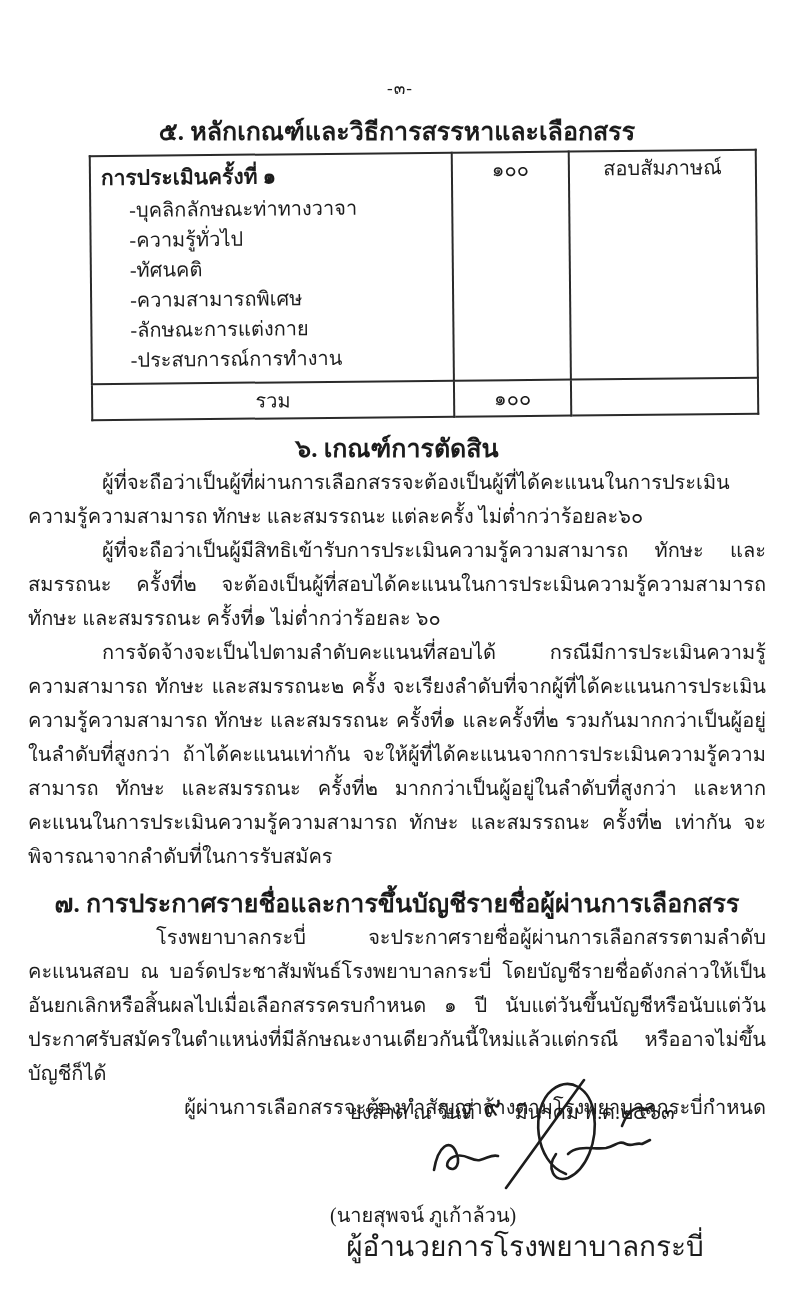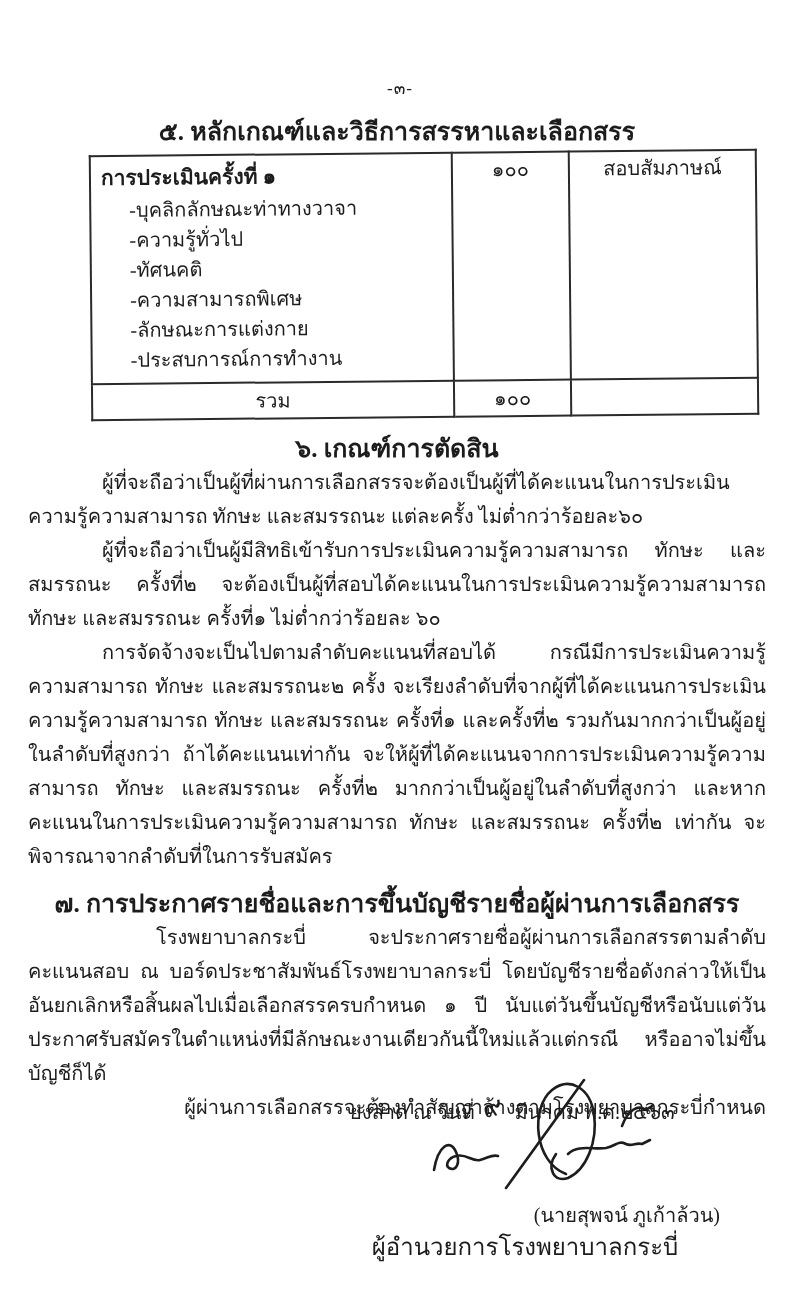--- a/index.html
+++ b/index.html
@@ -97,27 +97,27 @@
     font-family: "DejaVu Sans", sans-serif;
   }
   .sig-svg-wrap {
     position: absolute;
     left: 88px; top: -18px;
     width: 240px; height: 130px;
     pointer-events: none;
   }
   .sig-name {
     margin-top: 68px;
-    text-align: right;
+    text-align: left;
     font-size: 20px;
     line-height: 32px;
   }
   .sig-title {
     text-align: center;
-    font-size: 24px;
+    font-size: 28px;
     line-height: 32px;
   }
 </style>
 </head>
 <body>
 
 <div class="page">
 
   <div class="page-number">-๓-</div>
 

